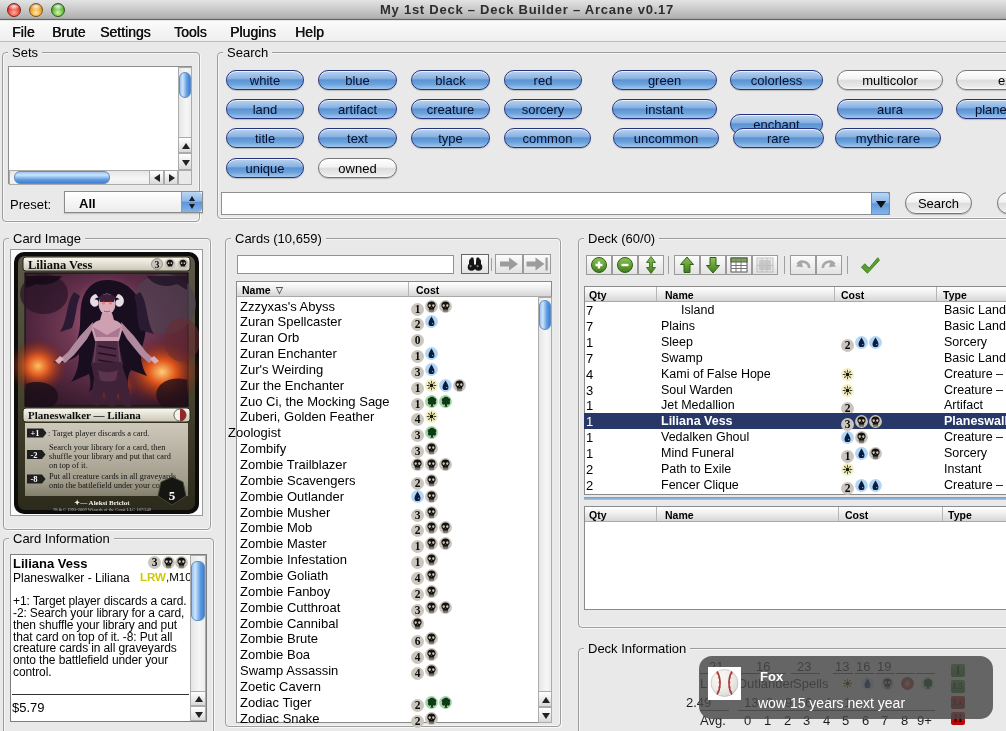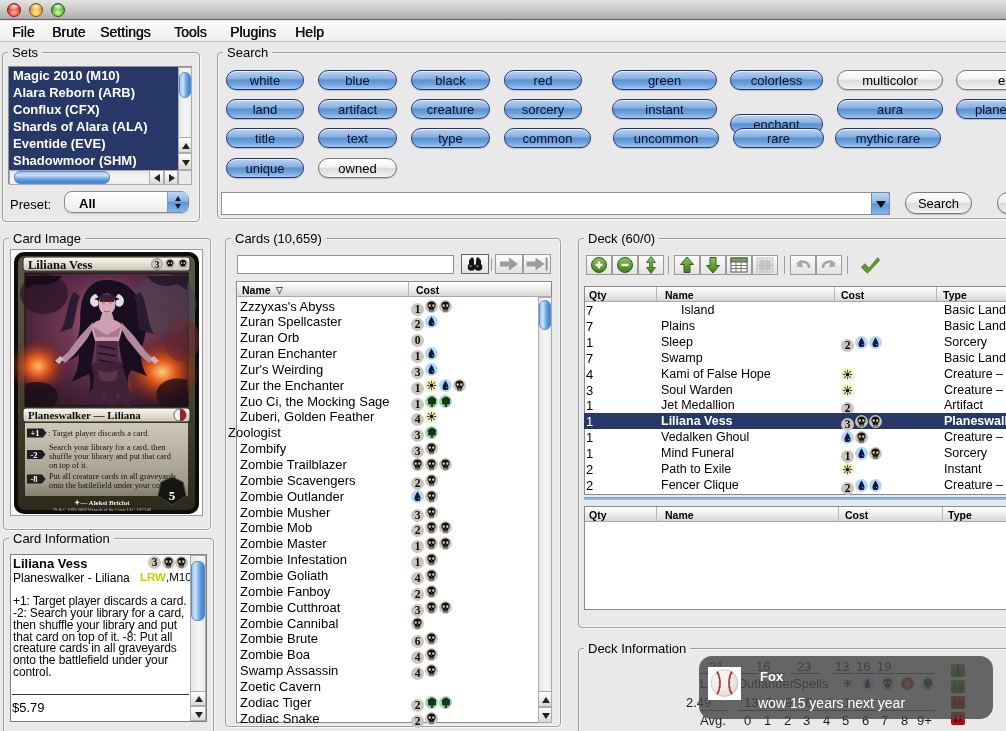--- a/index.html
+++ b/index.html
@@ -38,62 +38,55 @@
 .sep{position:absolute;width:1px;background:#9f9f9f}
 .fld{position:absolute;background:#fff;border:1px solid #919191}
 .navy{background:#273768;color:#fff}
 </style></head>
 <body>
 
 <div id="titlebar">
  <div class="tl" style="left:7px;background:radial-gradient(ellipse 70% 40% at 50% 20%,rgba(255,255,255,.9),rgba(255,255,255,0) 75%),radial-gradient(circle at 50% 72%,#ffada0 0%,#ee4a3a 50%,#8e1a10 100%);border:1px solid #7c2018"></div>
  <div class="tl" style="left:29px;background:radial-gradient(ellipse 70% 40% at 50% 20%,rgba(255,255,255,.9),rgba(255,255,255,0) 75%),radial-gradient(circle at 50% 72%,#ffeaa8 0%,#f2a72e 50%,#8e5c0e 100%);border:1px solid #7c540e"></div>
  <div class="tl" style="left:51px;background:radial-gradient(ellipse 70% 40% at 50% 20%,rgba(255,255,255,.9),rgba(255,255,255,0) 75%),radial-gradient(circle at 50% 72%,#d6f5ae 0%,#62bd3a 50%,#286812 100%);border:1px solid #2a5c12"></div>
+ <div id="title">My 1st Deck – Deck Builder – Arcane v0.17</div>
 </div>
 
 <div id="menubar">
  <span style="left:12px">File</span>
     <span style="left:52px">Brute</span>
     <span style="left:100px">Settings</span>
     <span style="left:174px">Tools</span>
     <span style="left:230px">Plugins</span>
     <span style="left:295px">Help</span>
 </div>
 
 <div class="grp" style="left:2px;top:52px;width:198px;height:170px">
     <span class="lbl">Sets</span>
   </div>
 <div id="setsbox" class="abs" style="left:8px;top:66px;width:184px;height:118px;border:1px solid #8f8f8f;background:#fff">
-  <div class="abs navy" style="left:0;top:0;width:169px;height:103px;font-size:13px;font-weight:bold">
-    <div style="padding:1px 0 0 4px;height:17px">Magic 2010 (M10)</div>
-    <div style="padding:1px 0 0 4px;height:17px">Alara Reborn (ARB)</div>
-    <div style="padding:1px 0 0 4px;height:17px">Conflux (CFX)</div>
-    <div style="padding:1px 0 0 4px;height:17px">Shards of Alara (ALA)</div>
-    <div style="padding:1px 0 0 4px;height:17px">Eventide (EVE)</div>
-    <div style="padding:1px 0 0 4px;height:17px">Shadowmoor (SHM)</div>
-  </div>
 
   <div class="sbtrack" style="left:169px;top:0;width:14px;height:103px"></div>
   <div class="sbthumbv" style="left:170px;top:5px;width:12px;height:26px"></div>
   <div class="sbbtn" style="left:169px;top:70px;width:14px;height:16px"></div>
   <div class="arr" style="left:173px;top:76px;border-left:4px solid transparent;border-right:4px solid transparent;border-bottom:6px solid #222"></div>
   <div class="sbbtn" style="left:169px;top:86px;width:14px;height:17px"></div>
   <div class="arr" style="left:173px;top:93px;border-left:4px solid transparent;border-right:4px solid transparent;border-top:6px solid #222"></div>
 
   <div class="sbtrackh" style="left:0;top:103px;width:169px;height:15px"></div>
   <div class="sbthumbh" style="left:5px;top:104px;width:96px;height:13px"></div>
   <div class="sbbtn" style="left:140px;top:103px;width:15px;height:15px"></div>
   <div class="arr" style="left:145px;top:107px;border-top:4px solid transparent;border-bottom:4px solid transparent;border-right:6px solid #222"></div>
   <div class="sbbtn" style="left:155px;top:103px;width:14px;height:15px"></div>
   <div class="arr" style="left:160px;top:107px;border-top:4px solid transparent;border-bottom:4px solid transparent;border-left:6px solid #222"></div>
   <div class="abs" style="left:169px;top:103px;width:14px;height:15px;background:#e9e9e9;border:1px solid #ababab"></div>
 </div>
 
 <div class="abs" style="left:10px;top:197px;font-size:13px">Preset:</div>
-<div class="abs" style="left:64px;top:191px;width:125px;height:22px;border:1px solid #8a8a8a;border-radius:8px;background:linear-gradient(#ffffff,#ececec);box-shadow:0 1px 1px rgba(0,0,0,.15)">
+<div class="abs" style="left:64px;top:191px;width:139px;height:22px;border:1px solid #8a8a8a;border-radius:0;background:linear-gradient(#ffffff,#ececec);box-shadow:0 1px 1px rgba(0,0,0,.15)">
   <span style="position:absolute;left:14px;top:3.5px;font-size:13px;font-weight:bold">All</span>
   <div style="position:absolute;right:0;top:0;width:21px;height:20px;border-radius:0 4px 4px 0;background:linear-gradient(180deg,#bcd7f2 0%,#8cb8e8 45%,#5c95da 52%,#86b4e8 100%);border-left:1px solid #7a9cc8">
    <div class="arr" style="left:7px;top:4px;border-left:3.5px solid transparent;border-right:3.5px solid transparent;border-bottom:5px solid #1a1a1a"></div>
    <div class="arr" style="left:7px;top:11.5px;border-left:3.5px solid transparent;border-right:3.5px solid transparent;border-top:5px solid #1a1a1a"></div>
   </div>
 </div>
 
 <div class="grp" style="left:217px;top:52px;width:793px;height:167px">
     <span class="lbl">Search</span>
   </div>

